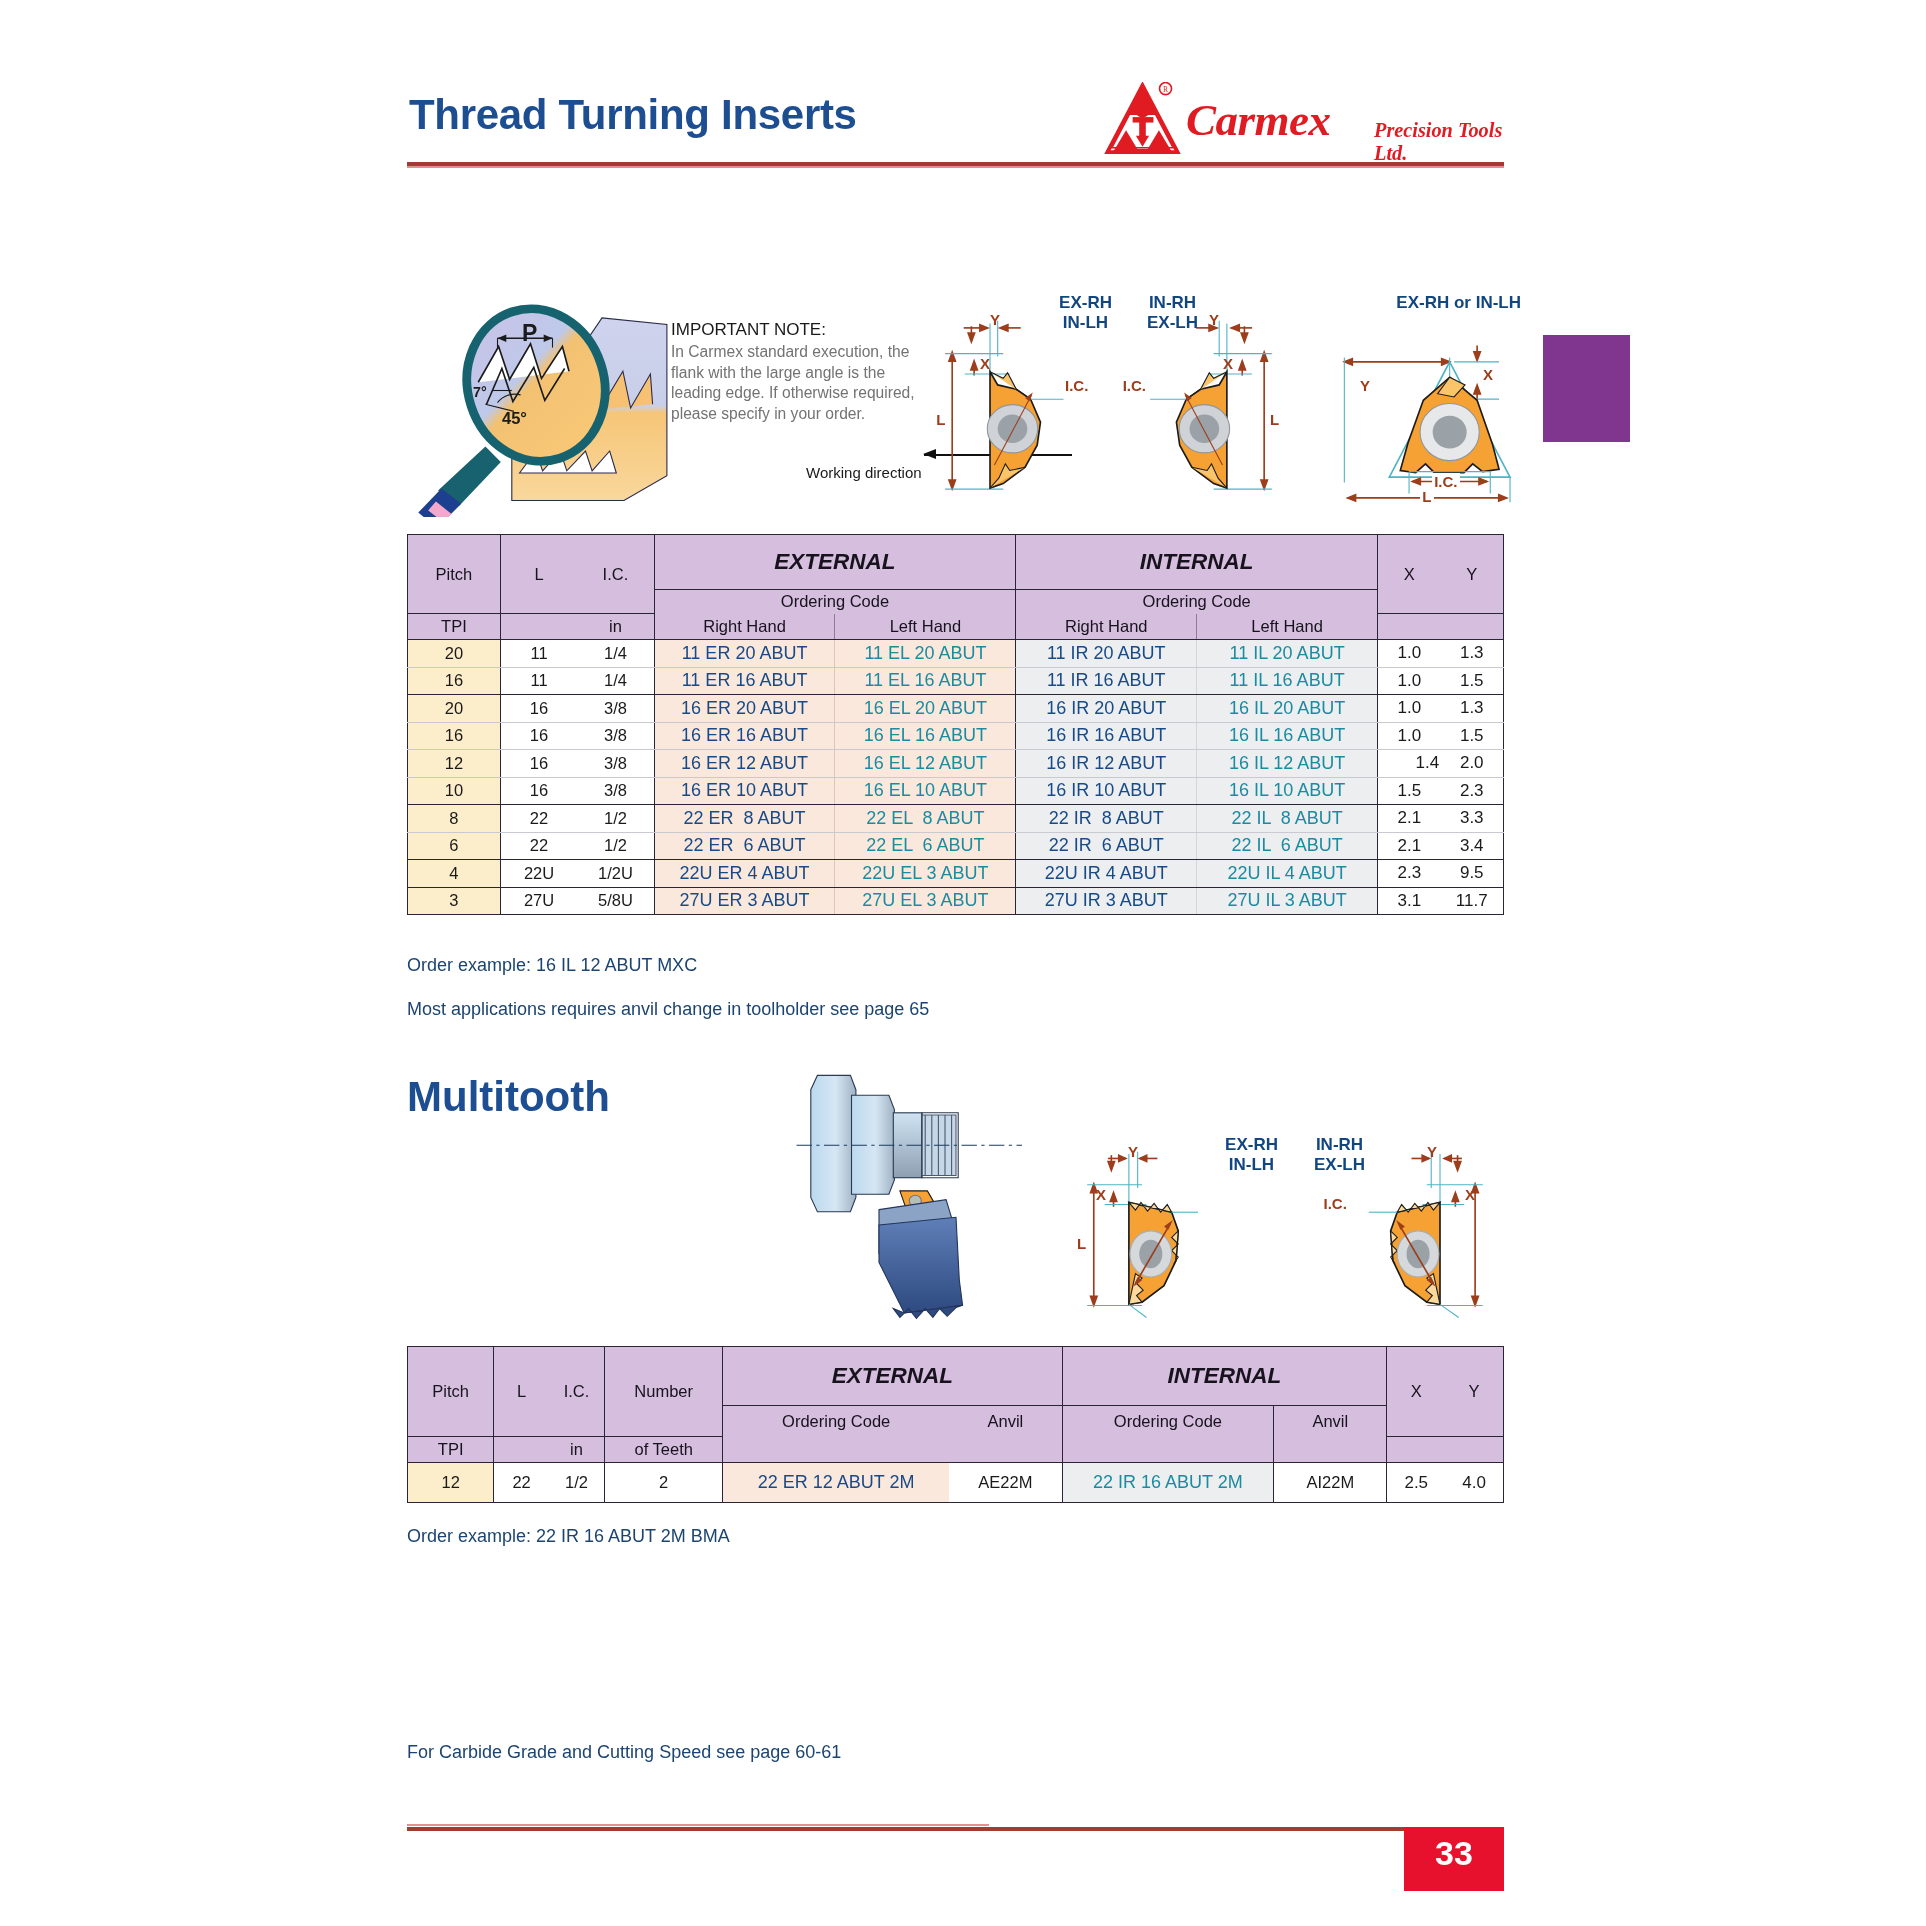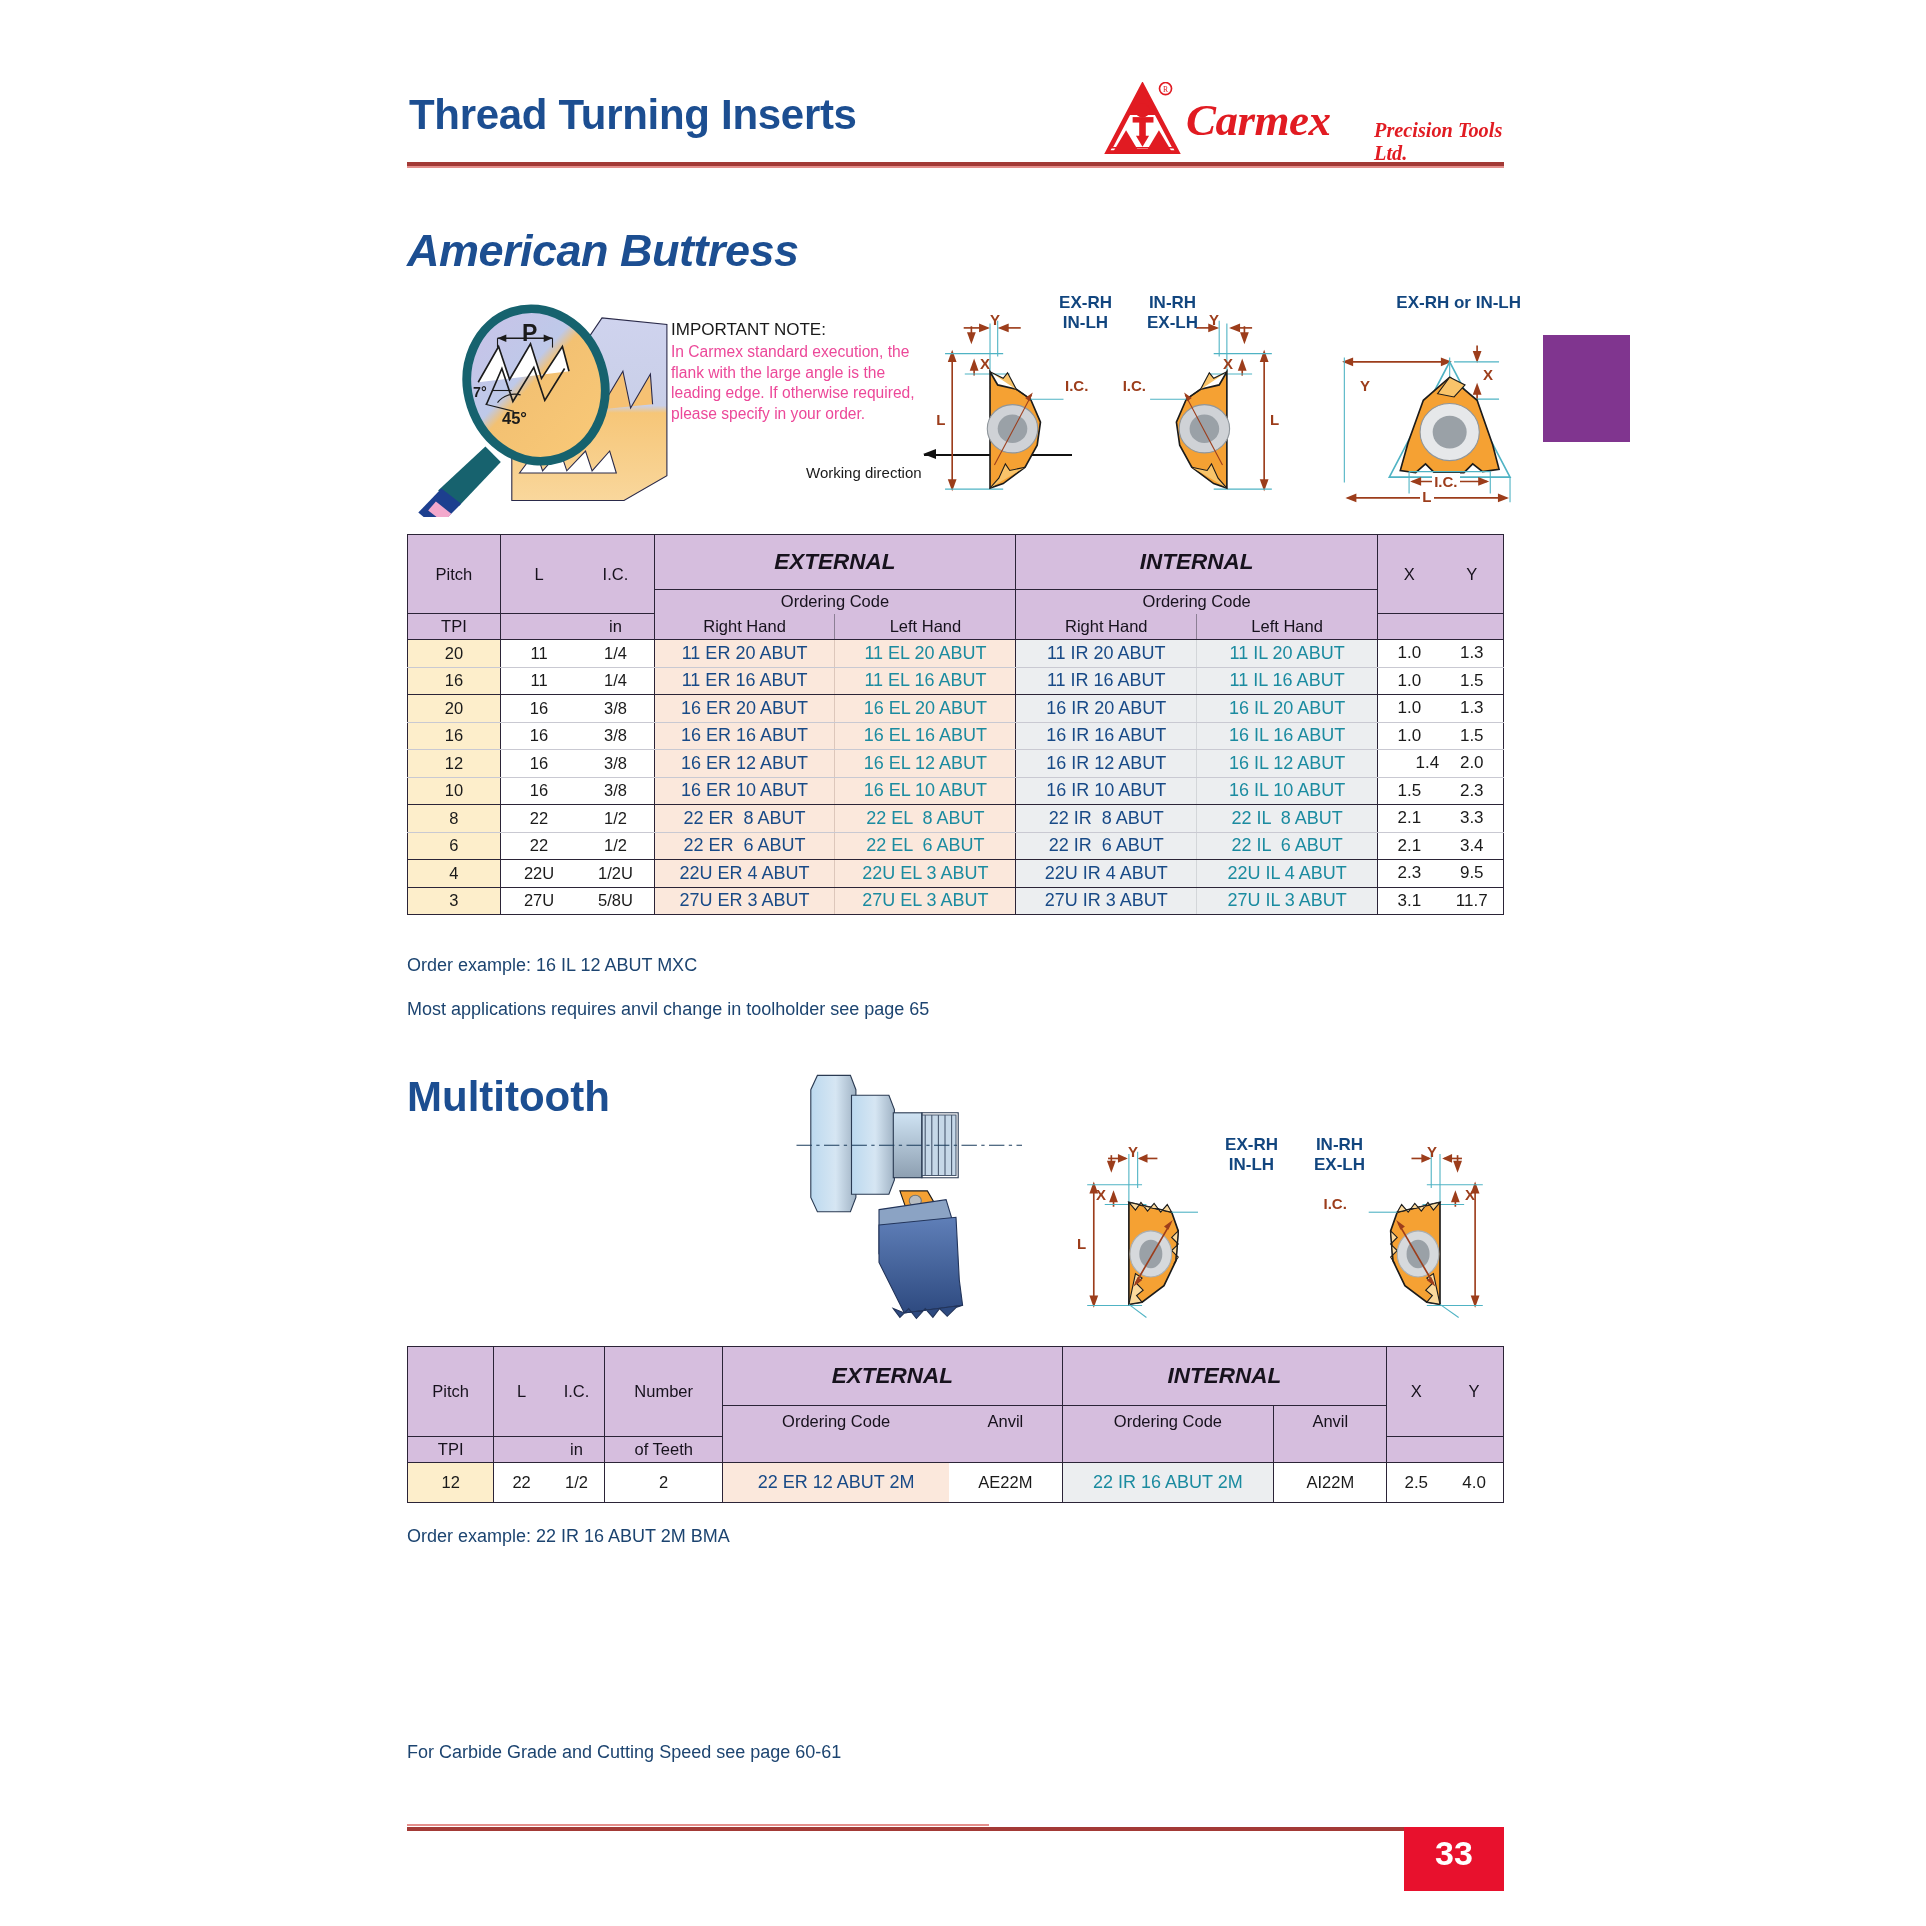--- a/index.html
+++ b/index.html
@@ -45,21 +45,21 @@
     color: #1c4e91; letter-spacing: -0.5px;
   }
   .sec-title-mt {
     position: absolute; left: 407px; top: 1073px;
     font-size: 42px; font-weight: bold; color: #1c4e91;
   }
 
   
   .note { position: absolute; left: 671px; top: 320px; width: 258px; }
   .note-h { font-size: 17px; color: #1a1a1a; margin-bottom: 2.2px; }
-  .note-b { font-size: 15.6px; color: #ec4899; line-height: 1.32; }
+  .note-b { font-size: 15.6px; color: #737373; line-height: 1.32; }
 
   .workdir-label {
     position: absolute; left: 806px; top: 464px;
     font-size: 15px; color: #1a1a1a;
   }
   .workdir-arrow {
     position: absolute; left: 924px; top: 454px; width: 148px; height: 1.6px;
     background: #111;
   }
   .workdir-arrow::before {
@@ -152,21 +152,20 @@
         <polygon points="58,98 82,98 70,118" fill="#e11b22"></polygon>
         <rect x="48" y="122" width="44" height="9" fill="#e11b22"></rect>
         <circle cx="112" cy="12" r="11" fill="none" stroke="#e11b22" stroke-width="3"></circle>
         <text x="112" y="19" font-size="14" fill="#e11b22" text-anchor="middle" font-family="Liberation Serif, serif">R</text>
       </svg>
     </div>
     <div class="logo-name">Carmex</div>
     <div class="logo-sub">Precision Tools Ltd.</div>
   </div>
 
-  <div class="sec-title-ab">American Buttress</div>
 
   <div style="position:absolute;left:404px;top:286px;width:275px;height:231px;">
     <svg width="275" height="231" viewBox="0 0 500 420">
       <defs>
         <linearGradient id="bodyg" x1="0" y1="0" x2="0" y2="1">
           <stop offset="0%" stop-color="#cfd3ee"></stop>
           <stop offset="48%" stop-color="#c9cfe8"></stop>
           <stop offset="52%" stop-color="#f6c678"></stop>
           <stop offset="100%" stop-color="#f9d79c"></stop>
         </linearGradient>

